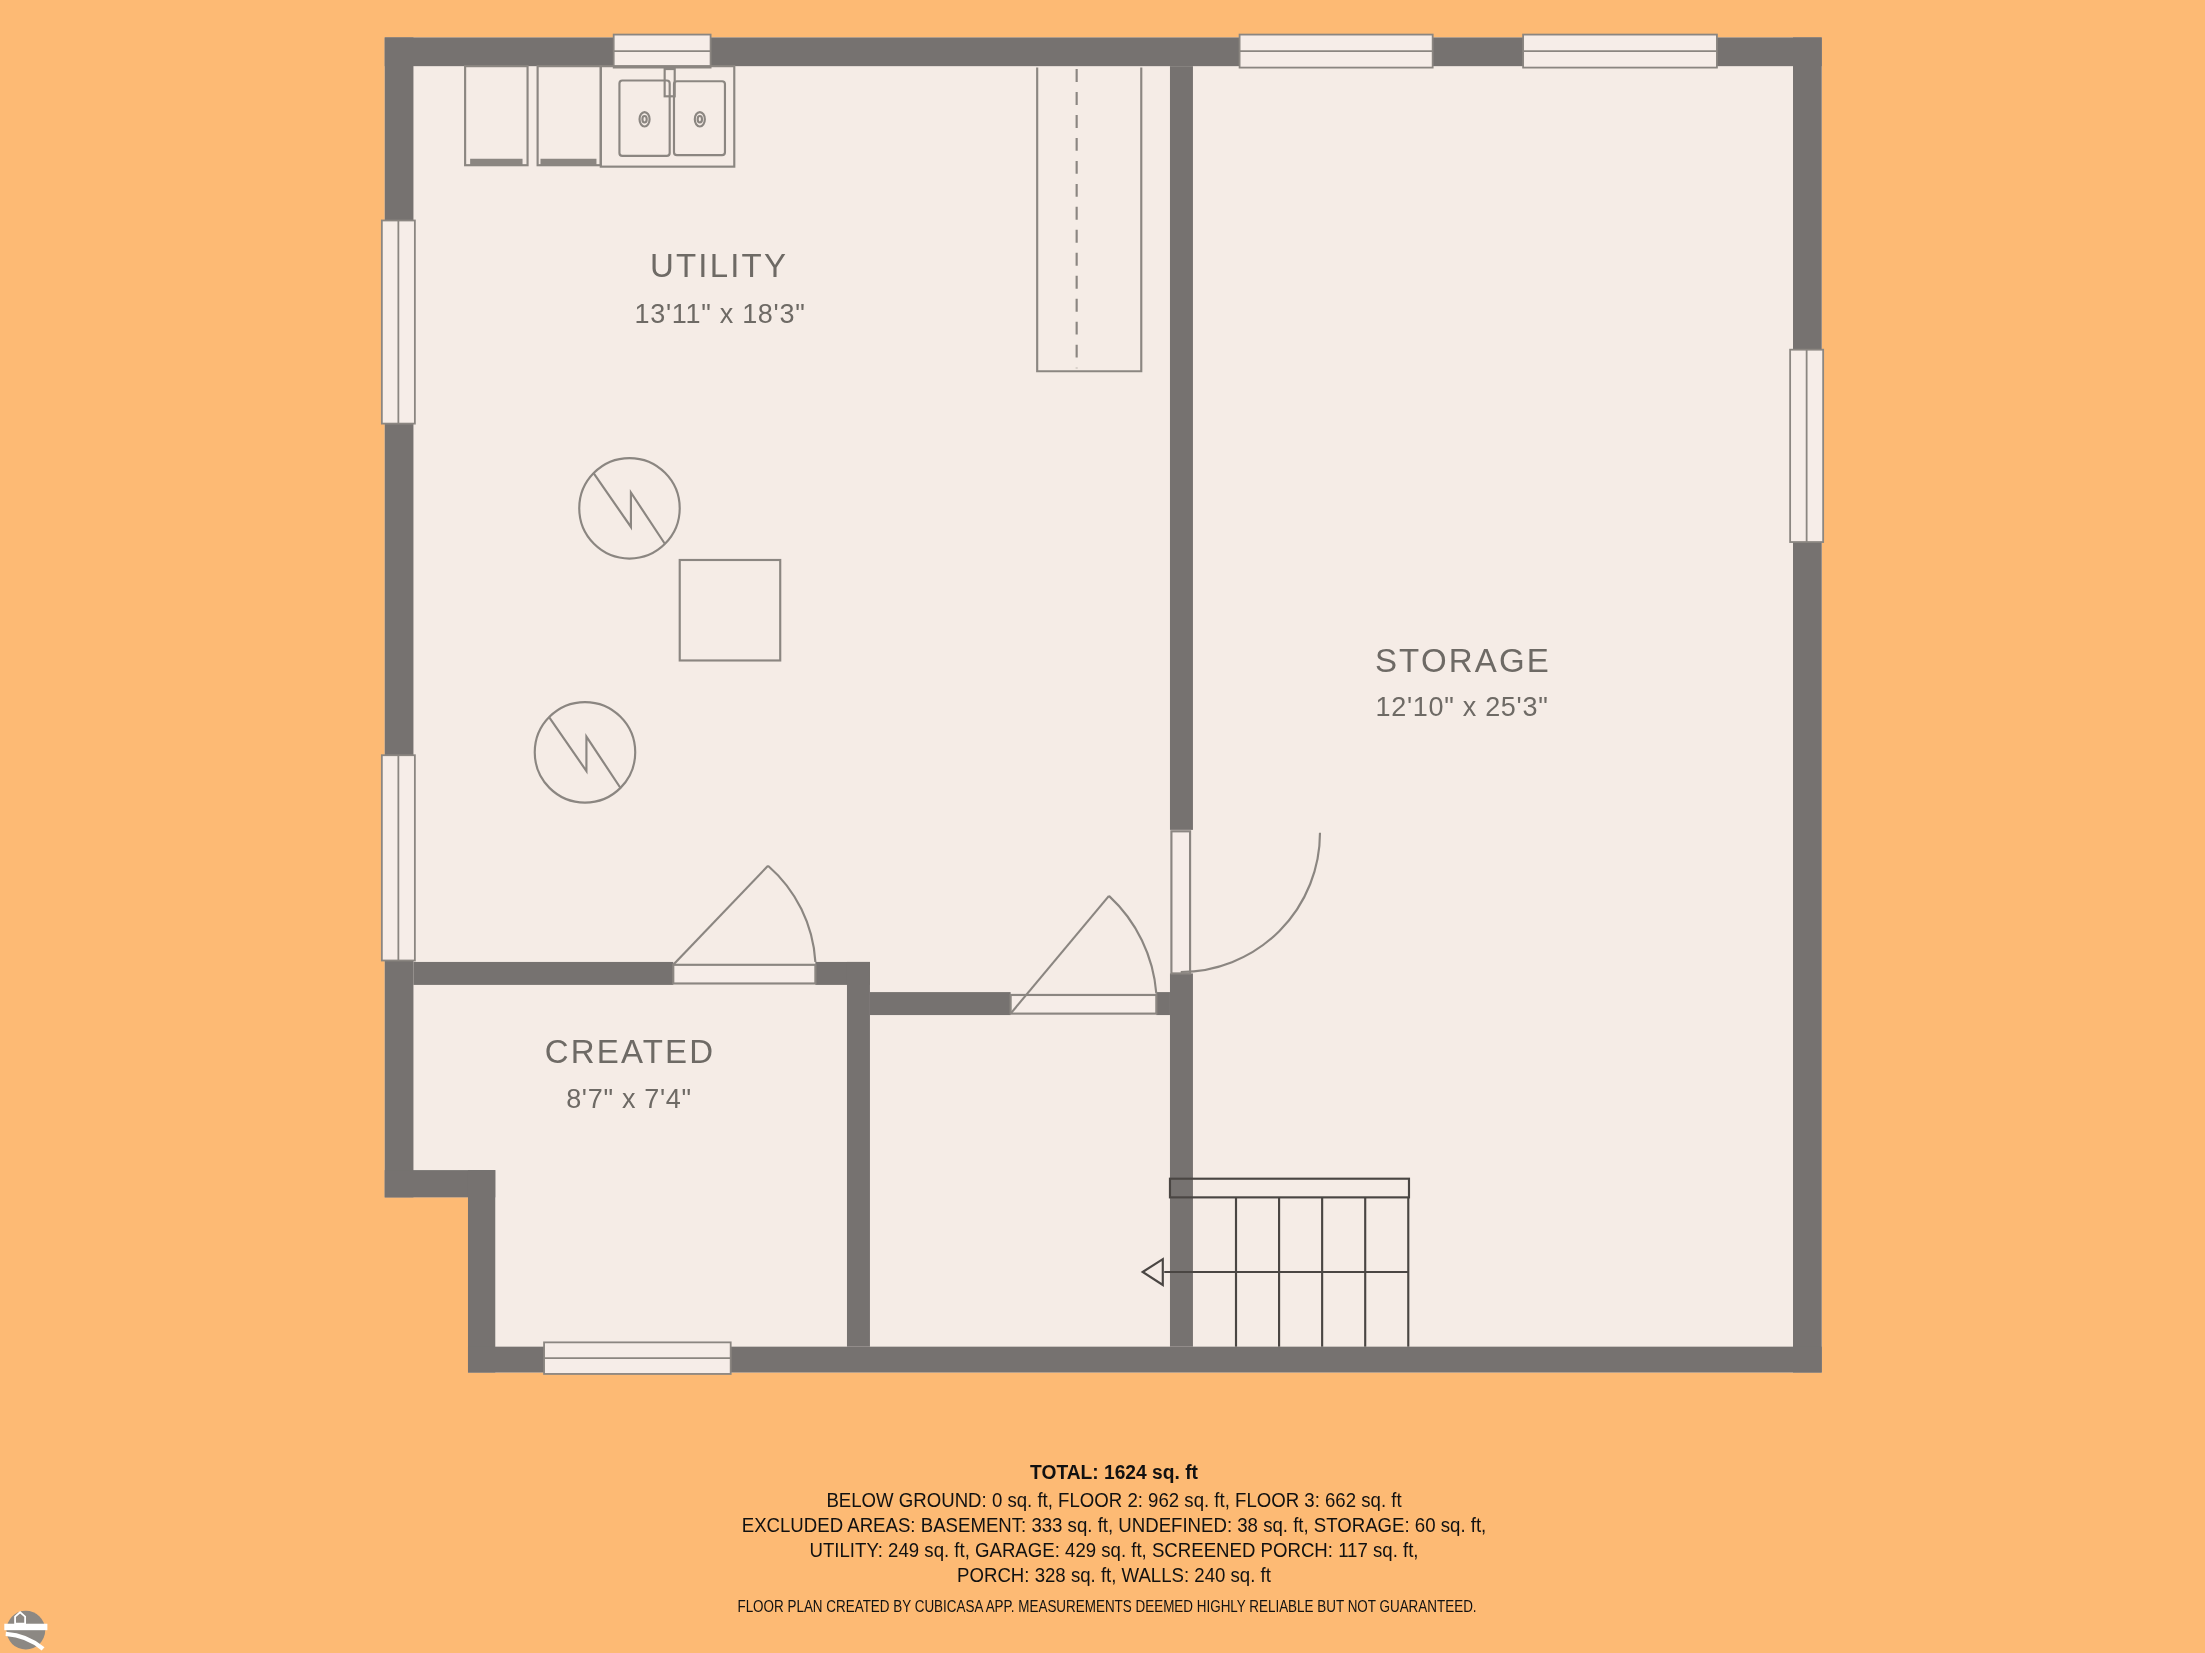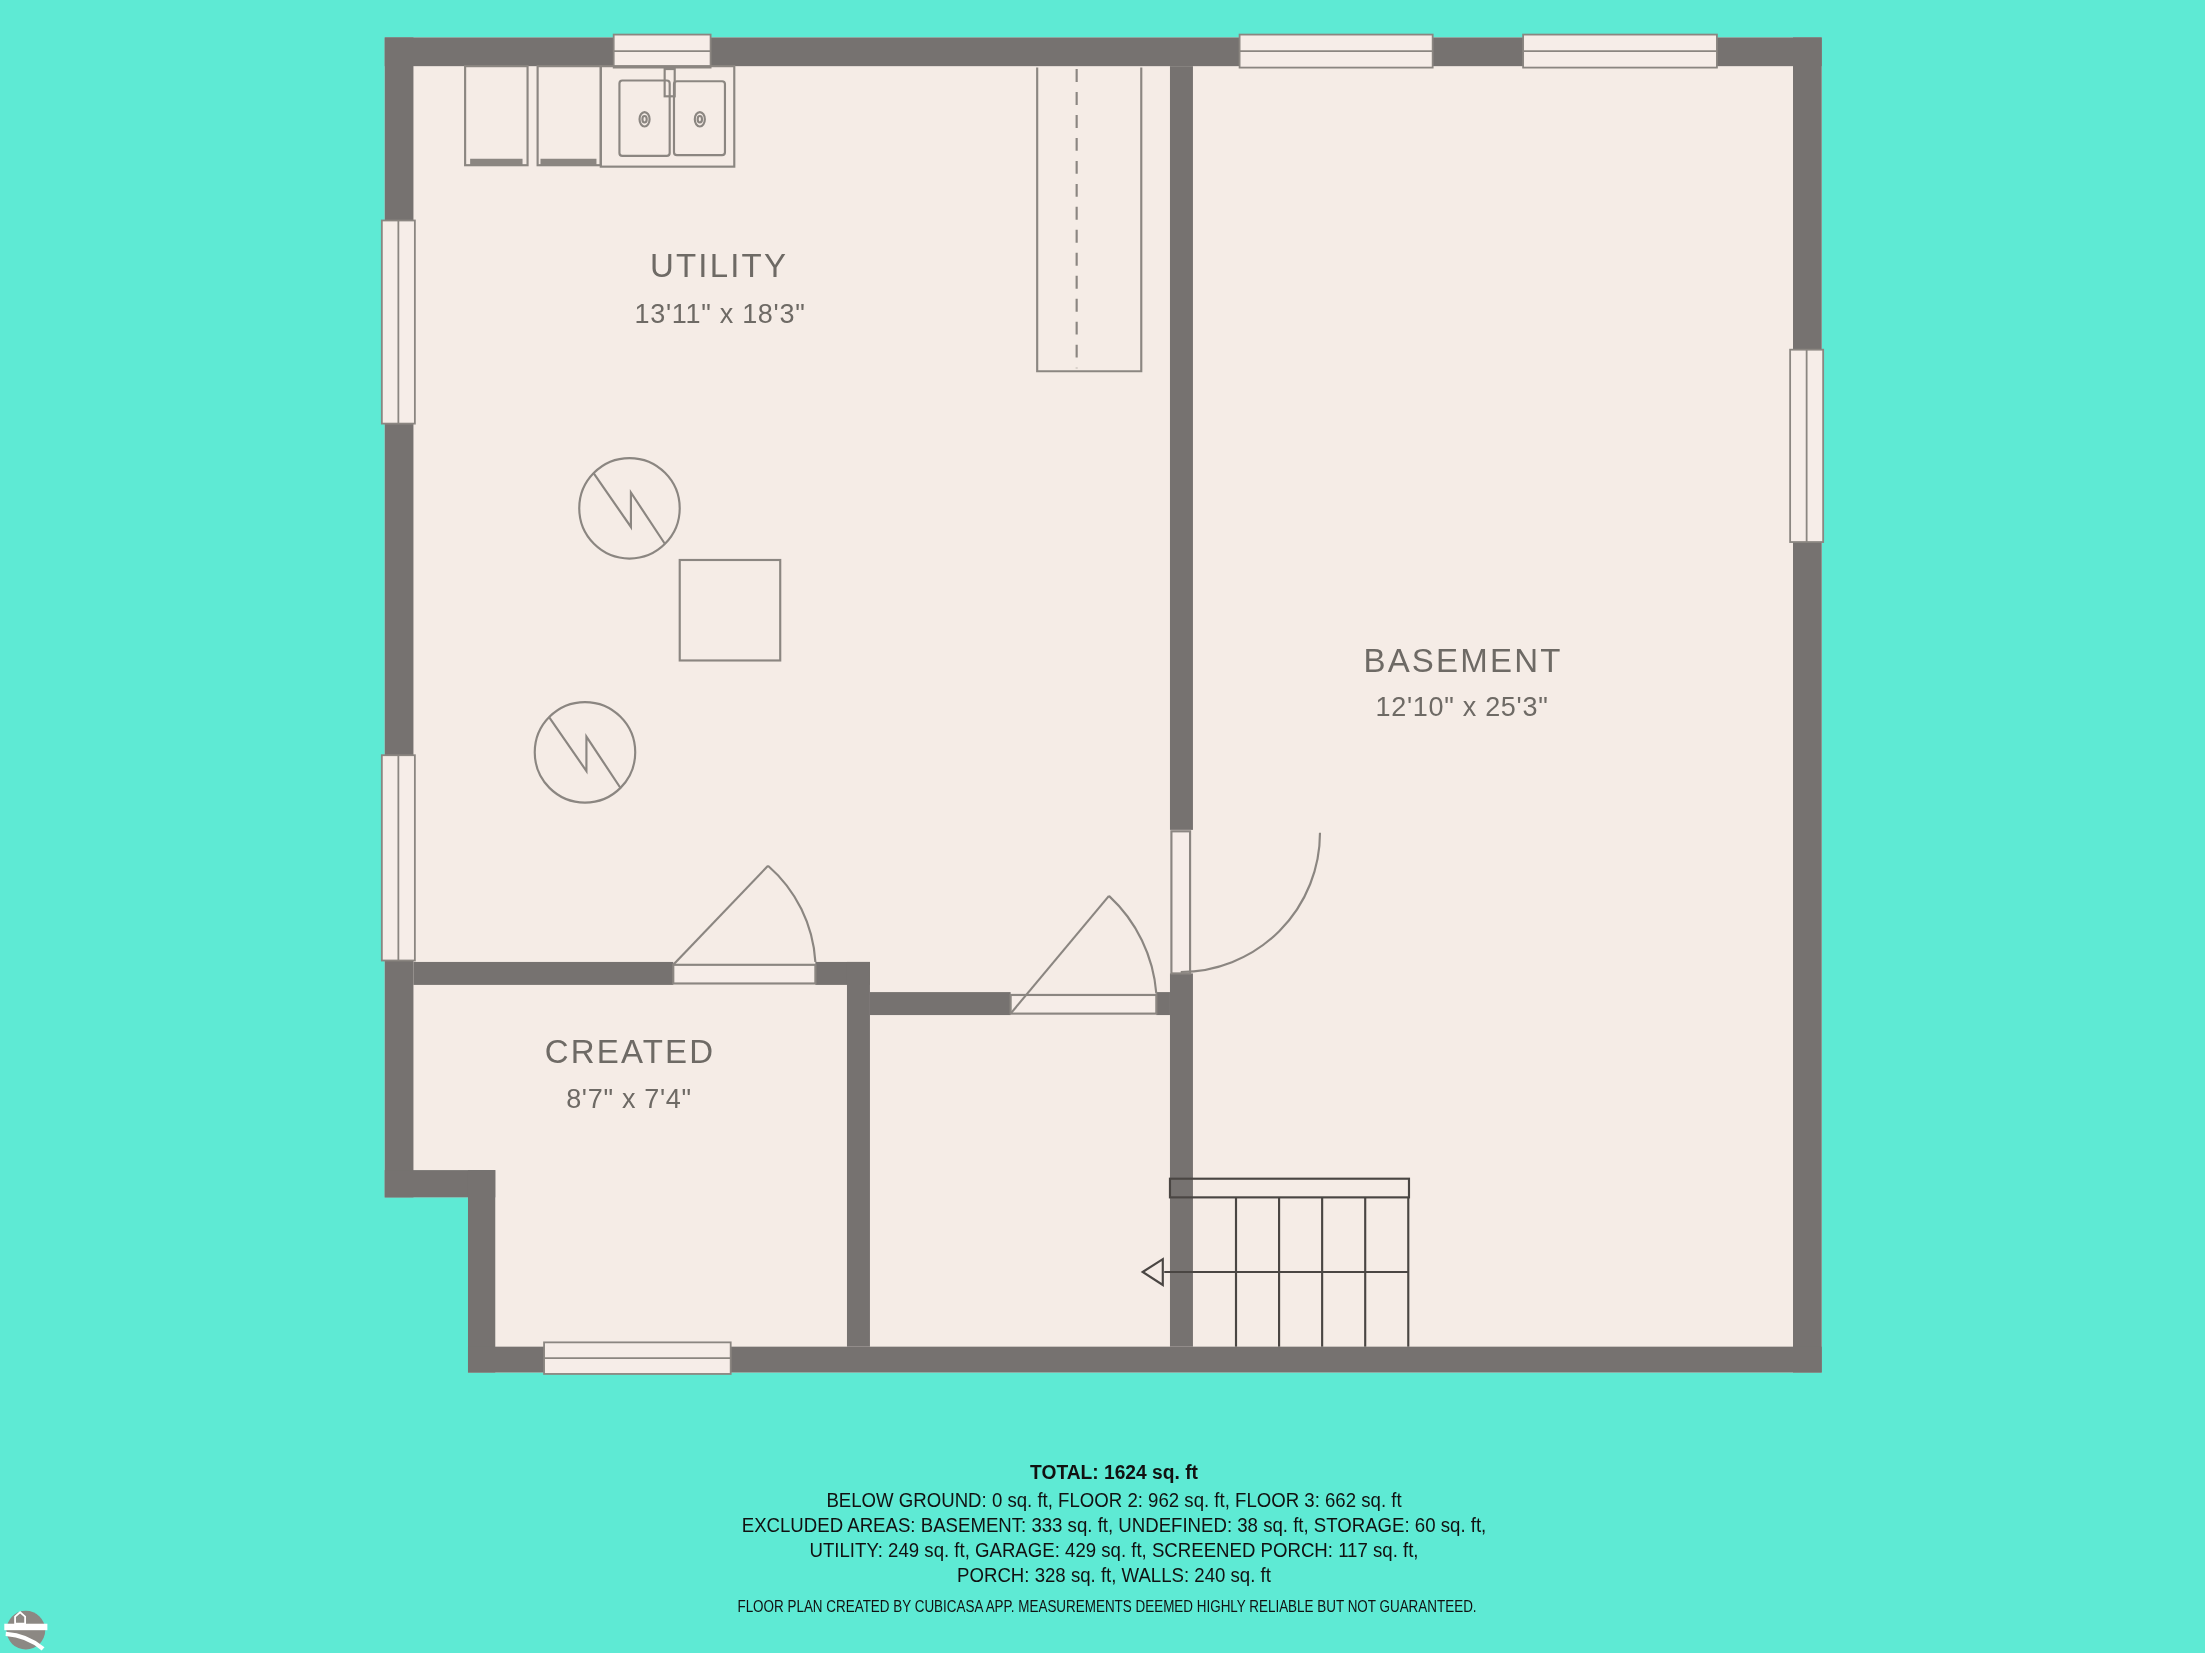--- a/index.html
+++ b/index.html
@@ -1,20 +1,20 @@
 <!DOCTYPE html>
 <html style="font-size:11.5px"><head>
 <meta charset="utf-8">
 <style>
   html, body { margin: 0; padding: 0; background: #ffffff; }
   .page {
     position: relative;
     width: 2205px;
     height: 1654px;
-    background: #5eead4;
+    background: #fdba74;
     font-family: "Liberation Sans", sans-serif;
     overflow: hidden;
   }
   .plan-svg { position: absolute; left: 0; top: 0; }
   .room-label {
     position: absolute;
     transform: translate(-50%, -50%);
     color: #6e6a65;
     text-align: center;
     white-space: nowrap;
@@ -172,21 +172,21 @@
   </svg>
 
   <div class="room-label" style="left:719px; top:266px;">
     <div class="room-name">UTILITY</div>
   </div>
   <div class="room-label" style="left:720px; top:314px;">
     <div class="room-dims">13'11" x 18'3"</div>
   </div>
 
   <div class="room-label" style="left:1463px; top:661px;">
-    <div class="room-name">BASEMENT</div>
+    <div class="room-name">STORAGE</div>
   </div>
   <div class="room-label" style="left:1462px; top:707px;">
     <div class="room-dims">12'10" x 25'3"</div>
   </div>
 
   <div class="room-label" style="left:630px; top:1052px;">
     <div class="room-name">CREATED</div>
   </div>
   <div class="room-label" style="left:629px; top:1099px;">
     <div class="room-dims">8'7" x 7'4"</div>

